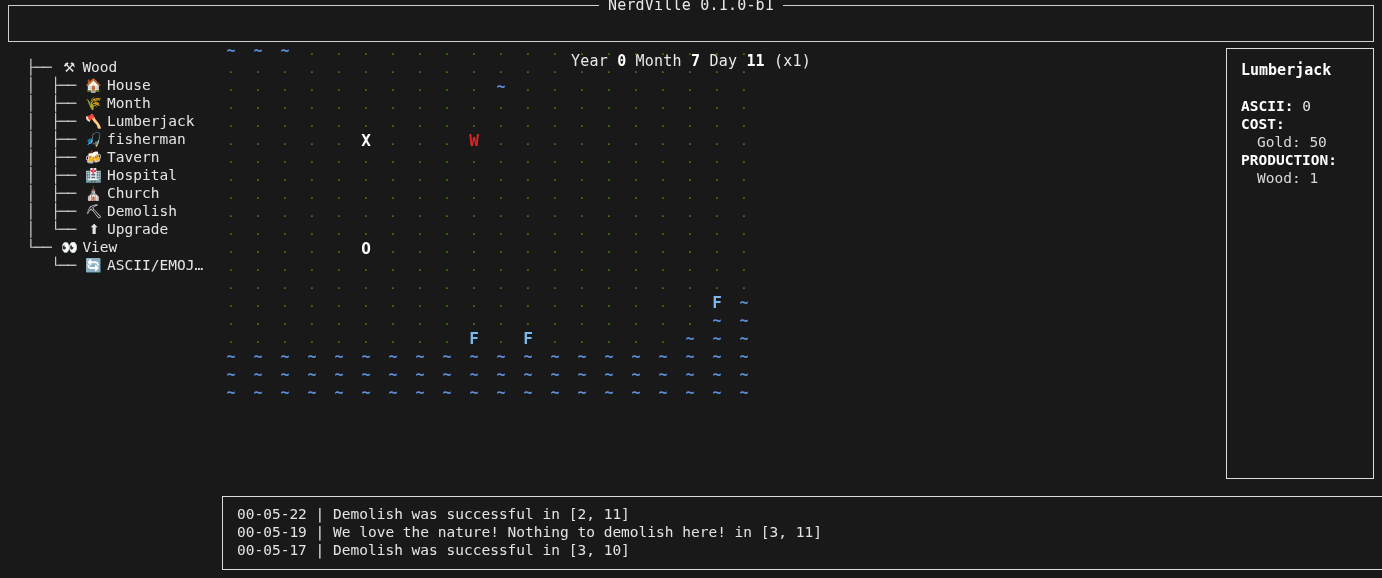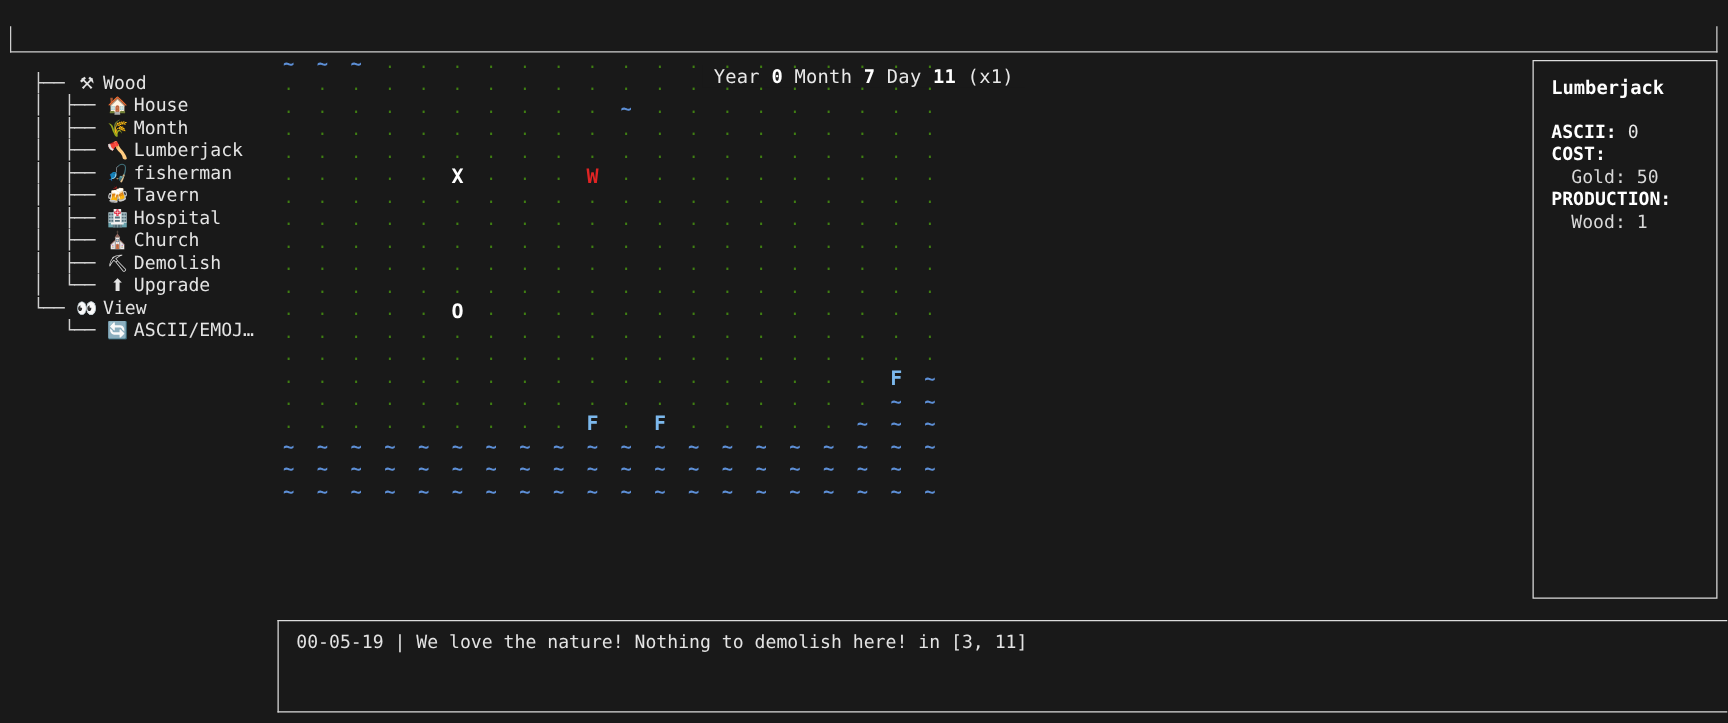--- a/index.html
+++ b/index.html
@@ -123,20 +123,23 @@
     white-space: nowrap;
     overflow: hidden;
   }
   .logline { height: 18px; }
 </style>
 </head>
 <body>
 
 <div id="app">
 
+  <div class="titlebar" id="title-outer">
+    <span class="title-text">NerdVille 0.1.0-b1</span>
+  </div>
 
   <div class="titlebar" id="title-inner">
     <span class="title-text">
       <span>Year</span>
       <span class="tb">0</span>
       <span>Month</span>
       <span class="tb">7</span>
       <span>Day</span>
       <span class="tb">11</span>
       <span>(x1)</span>
@@ -624,16 +627,18 @@
       <span class="k">ASCII:</span>
       <span>0</span>
     </div>
     <div class="k">COST:</div>
     <div class="ind">Gold: 50</div>
     <div class="k">PRODUCTION:</div>
     <div class="ind">Wood: 1</div>
   </div>
 
   <div id="log">
+    <div class="logline">00-05-22 | Demolish was successful in [2, 11]</div>
     <div class="logline">00-05-19 | We love the nature! Nothing to demolish here! in [3, 11]</div>
+    <div class="logline">00-05-17 | Demolish was successful in [3, 10]</div>
   </div>
 
 </div>
 
 </body></html>

